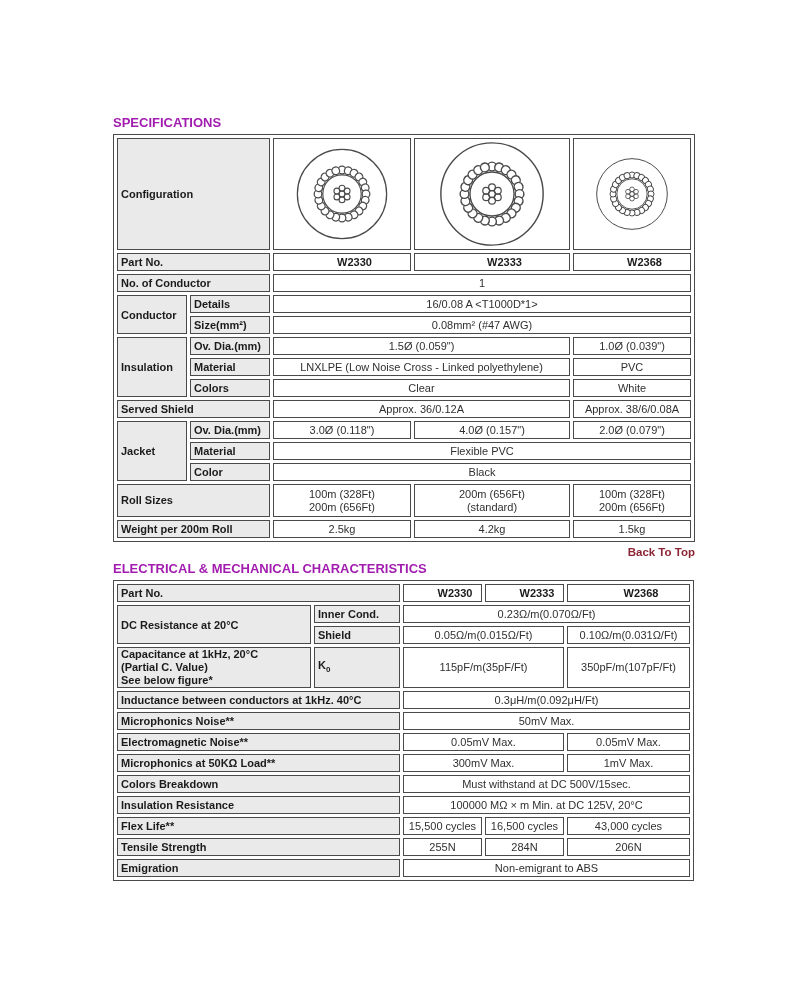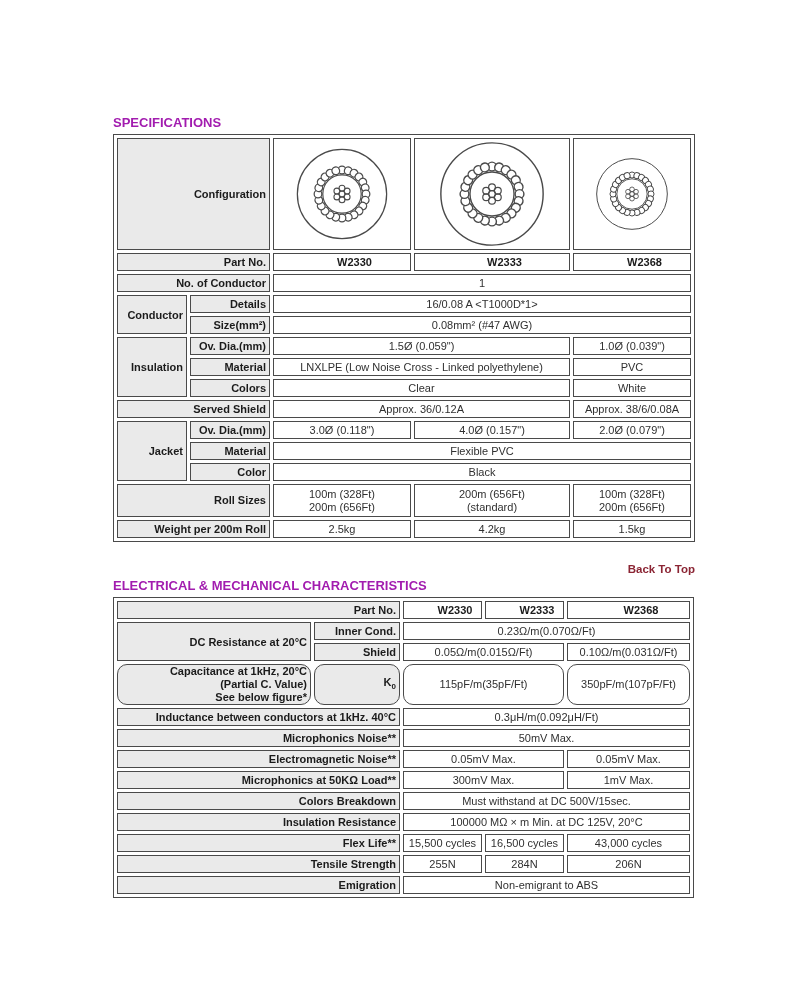--- a/index.html
+++ b/index.html
@@ -4,27 +4,27 @@
 <style>
   html,body { margin:0; padding:0; background:#ffffff; }
   body { width:800px; height:1000px; font-family:"Liberation Sans", sans-serif; color:#222; }
   .page { padding:115px 0 0 113px; }
   .section-title { font-size:13px; font-weight:bold; color:#a21caf; margin:0 0 4px 0; }
   table.grid { border-collapse:separate; border-spacing:3px; border:1px solid #4a4a4a;
                background:#fff; table-layout:fixed; }
   table.grid td { border:1px solid #4a4a4a; box-sizing:border-box; font-size:11px;
                   height:18px; padding:0 3px; overflow:hidden; white-space:nowrap;
                   vertical-align:middle; }
-  td.lbl { background:#eaeaea; font-weight:bold; color:#1b1b1b; text-align:right; }
+  td.lbl { background:#eaeaea; font-weight:bold; color:#1b1b1b; text-align:left; }
   td.val { text-align:center; color:#303030; }
   td.val.bold { font-weight:bold; color:#1b1b1b;padding-left:28px; }
   td.imgc { height:112px; text-align:center; vertical-align:middle; }
   tr.roll td { height:33px; line-height:13px; }
-  tr.cap td { height:30px; line-height:13px;border-radius:10px; }
-  .back-row { width:582px; text-align:right; margin-top:17px; margin-bottom:1px; }
+  tr.cap td { height:30px; line-height:13px; }
+  .back-row { width:582px; text-align:right; margin-top:0; margin-bottom:1px; }
   .back-link { color:#8b2534; font-weight:bold; font-size:11.5px; text-decoration:none; cursor:pointer; }
   svg.xsec { display:inline-block; vertical-align:middle; }
   sub.k { font-size:8px; }
 </style>
 </head>
 <body>
 
 <svg width="0" height="0" style="position:absolute">
   <defs>
     <circle id="bd" cx="50" cy="25" r="4" fill="#ffffff" stroke="#4a4a4a" stroke-width="1.3"></circle>

